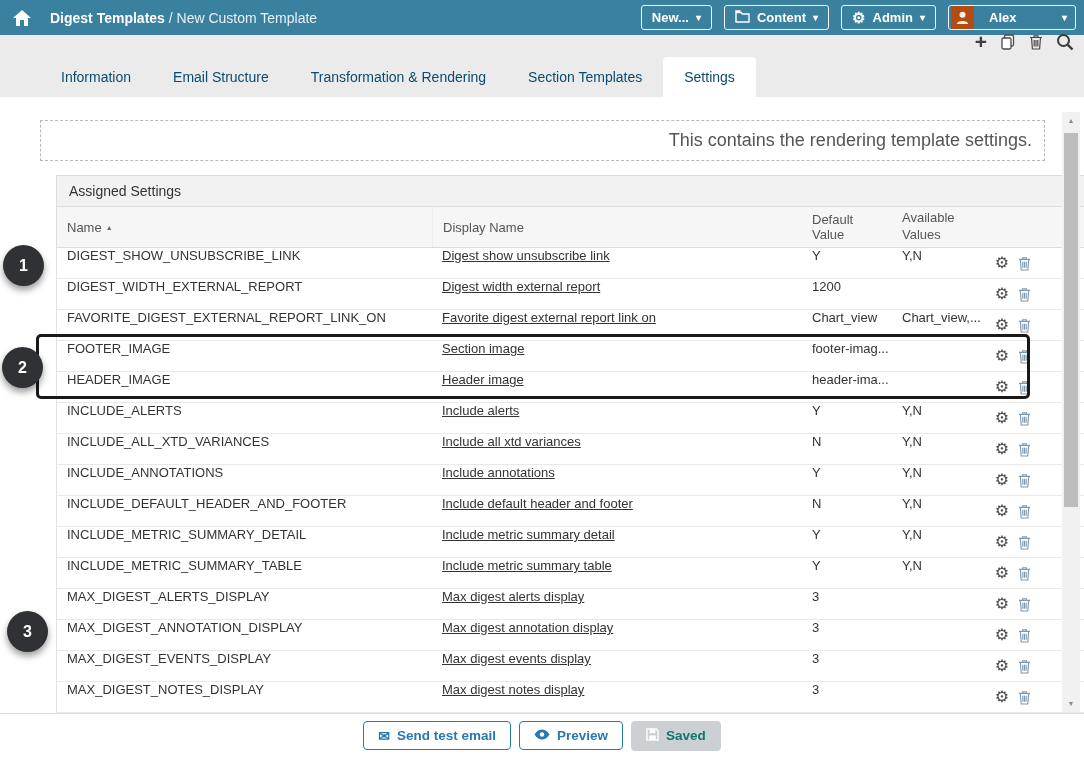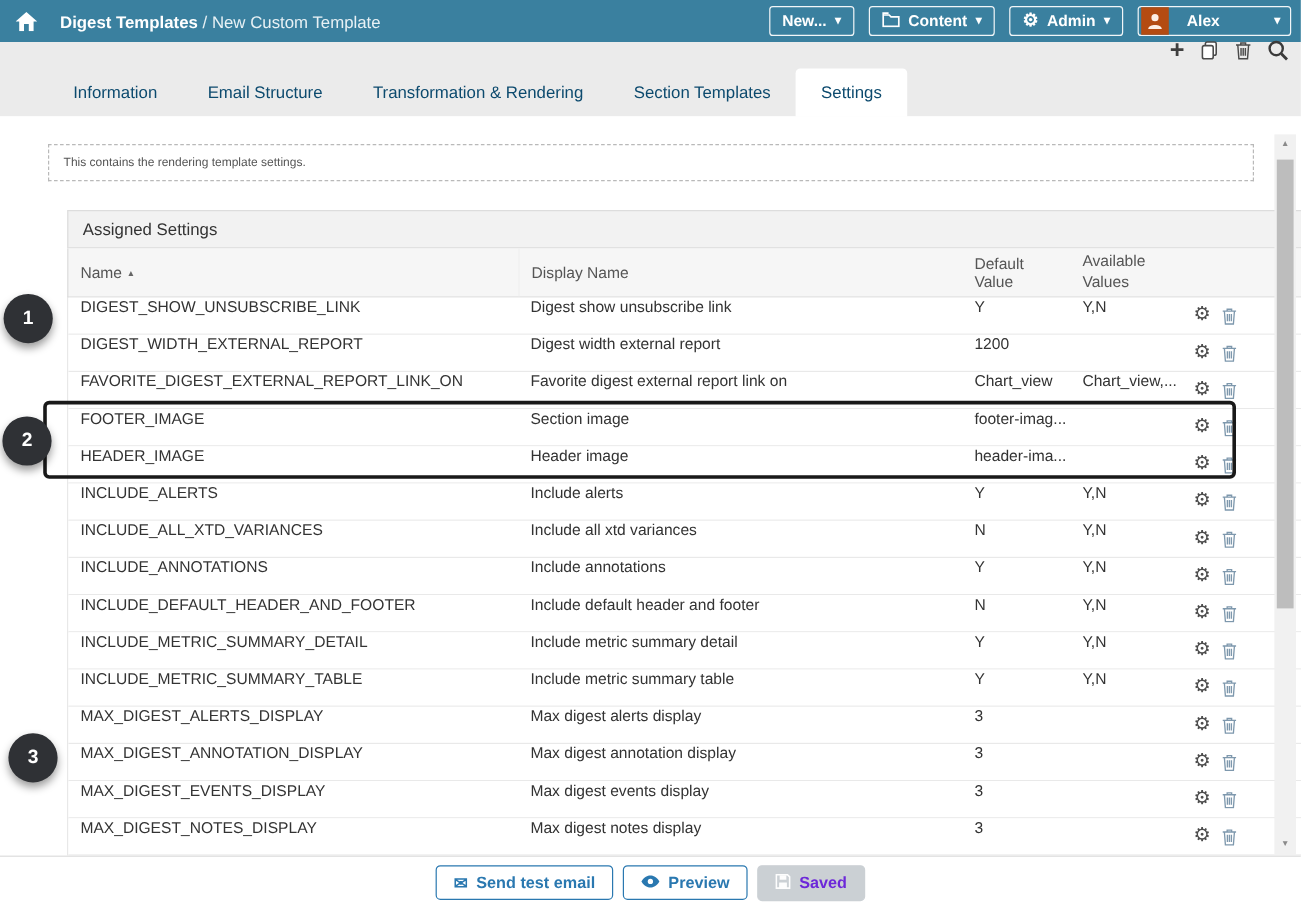--- a/index.html
+++ b/index.html
@@ -29,35 +29,35 @@
   .tabs { position:absolute; left:40px; bottom:0; display:flex; align-items:flex-end; }
   .tab { padding:12px 21px; font-size:14px; color:#0c4a6e; cursor:pointer; white-space:nowrap; }
   .tab.active { background:#fff; border-radius:4px 4px 0 0; }
   .strip-icons { position:absolute; right:10px; top:33px; display:flex; align-items:center; gap:13px; }
   .si { display:flex; align-items:center; cursor:pointer; color:#4a4a4a; }
   .plus-ic { font-size:21px; font-weight:bold; line-height:18px; color:#3f3f3f; }
 
   
   .content { position:absolute; top:97px; left:0; width:1084px; height:616px; background:#fff; }
   .info-box { position:absolute; top:23px; left:40px; width:1005px;
-    border:1px dashed #b9b9b9; padding:9px 12px; font-size:10px; color:#555; }
+    border:1px dashed #b9b9b9; padding:9px 12px; font-size:18px; color:#555;text-align:right; }
 
   .table-wrap { position:absolute; top:78px; left:56px; width:1061px; }
   .t-title { border:1px solid #ddd; background:#f2f2f2; padding:7px 12px; font-size:14px; color:#333; }
   .t-head { display:flex; background:#f6f6f6; border-left:1px solid #ddd; border-right:1px solid #ddd;
     border-bottom:1px solid #ddd; height:41px; align-items:center; font-size:13px; color:#555; }
   .t-head .hc { padding:4px 10px; }
   .hc-name { width:375px; } .hc-disp { width:370px; border-left:1px solid #eee; height:100%; display:flex; align-items:center; }
   .hc-def { width:90px; } .hc-avail { width:90px; line-height:1.3; } .hc-act { width:57px; }
   .sort-ic { font-size:7px; color:#666; margin-left:4px; vertical-align:2px; }
   .t-body { border-left:1px solid #e3e3e3; border-right:1px solid #e3e3e3; }
   .t-row { display:flex; height:31px; border-bottom:1px solid #e9e9e9;
     font-size:13px; color:#333; background:#fff; }
   .t-row .c { padding:0 10px; overflow:hidden; white-space:nowrap; }
-  .c-name { width:375px; } .c-disp { width:370px; } .c-def { width:90px; } .c-avail { width:90px; }
+  .c-name { width:375px; } .c-disp { width:370px;text-decoration:underline; } .c-def { width:90px; } .c-avail { width:90px; }
   .c-act { width:57px; display:flex; align-items:center; gap:9px; padding:0 8px 0 0; justify-content:flex-end; }
   .row-gear { font-size:16px; color:#4d4d4d; line-height:1; cursor:pointer; }
   .row-trash { display:flex; cursor:pointer; }
 
   
   .ann { position:absolute; width:41px; height:41px; border-radius:50%; background:#2f3135;
     color:#fff; font-weight:bold; font-size:16px; display:flex; align-items:center; justify-content:center;
     box-shadow:0 4px 7px rgba(0,0,0,0.4); z-index:30; }
   .ann1 { left:3px; top:245px; } .ann2 { left:2px; top:347px; } .ann3 { left:7px; top:611px; }
   .hl-box { position:absolute; left:36px; top:334px; width:994px; height:65px;
@@ -68,21 +68,21 @@
   .sb-arrow { position:absolute; left:0; width:18px; text-align:center; font-size:7px; color:#8a8a8a; cursor:pointer; }
   .sb-up { top:5px; } .sb-down { bottom:5px; }
   .sb-thumb { position:absolute; left:2px; top:21px; width:14px; height:374px; background:#bdbdbd; cursor:grab; }
 
   
   .footer { position:absolute; bottom:0; left:0; width:1084px; height:44px; background:#fff;
     border-top:1px solid #ddd; display:flex; align-items:center; justify-content:center; gap:8px; }
   .f-btn { display:flex; align-items:center; gap:7px; padding:6px 14px; border:1px solid #2a78b0;
     border-radius:4px; background:#fff; color:#2a78b0; font-size:13.5px; font-weight:bold; cursor:pointer; }
   .f-btn .env { font-size:14px; line-height:1; }
-  .f-btn.disabled { background:#cbd0d4; border-color:#cbd0d4; color:#6d28d9; cursor:default; }
+  .f-btn.disabled { background:#cbd0d4; border-color:#cbd0d4; color:#0f766e; cursor:default; }
 </style>
 </head>
 <body>
 
 <div class="topbar">
   <span class="home-ic">
     <svg width="18" height="16" viewBox="0 0 18 16">
         <path d="M9 0 L18 8 H15 V16 H11 V10 H7 V16 H3 V8 H0 Z" fill="#fff"></path>
       </svg>
   </span>

